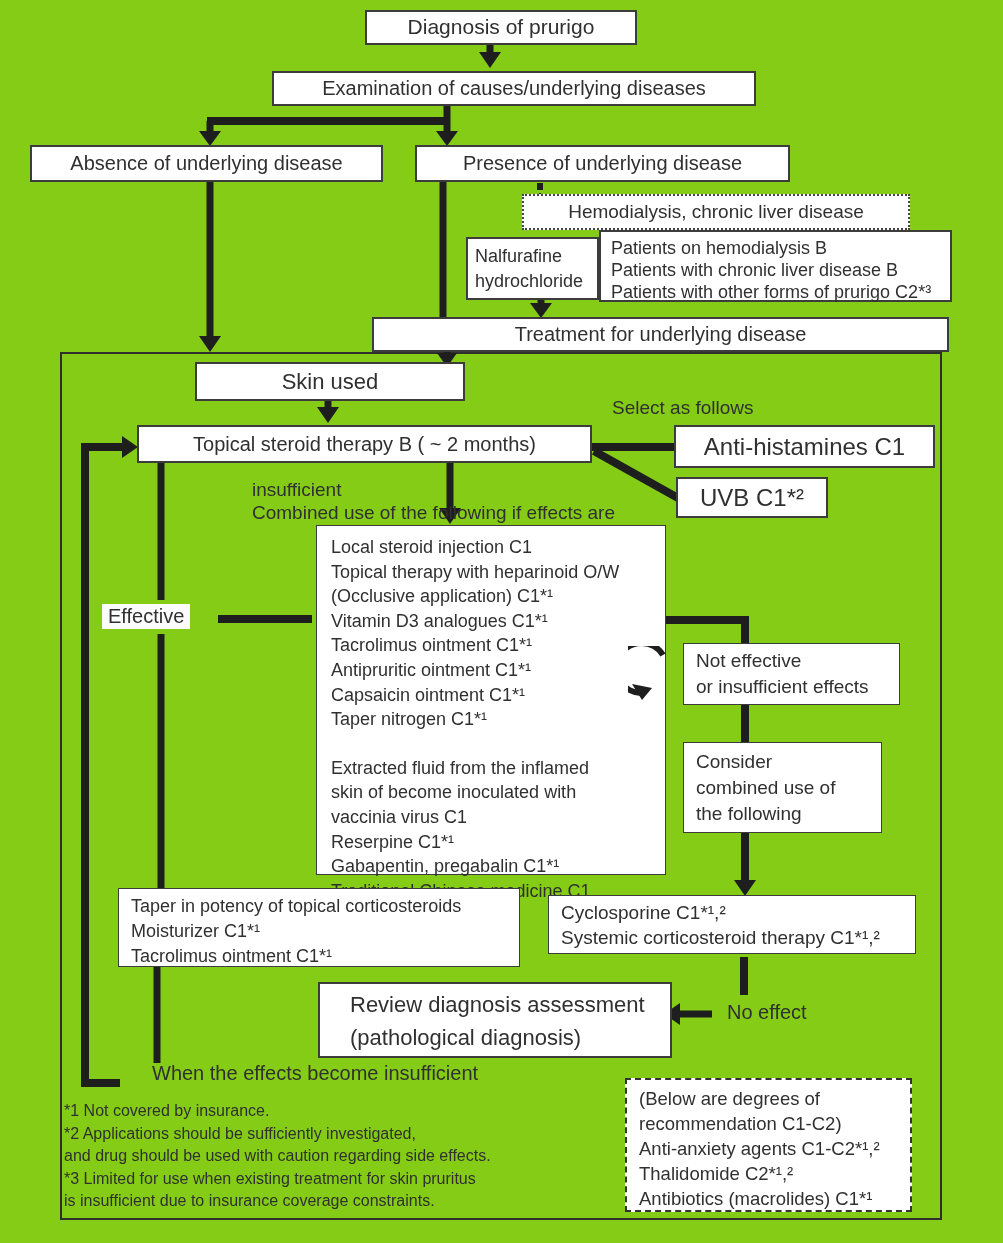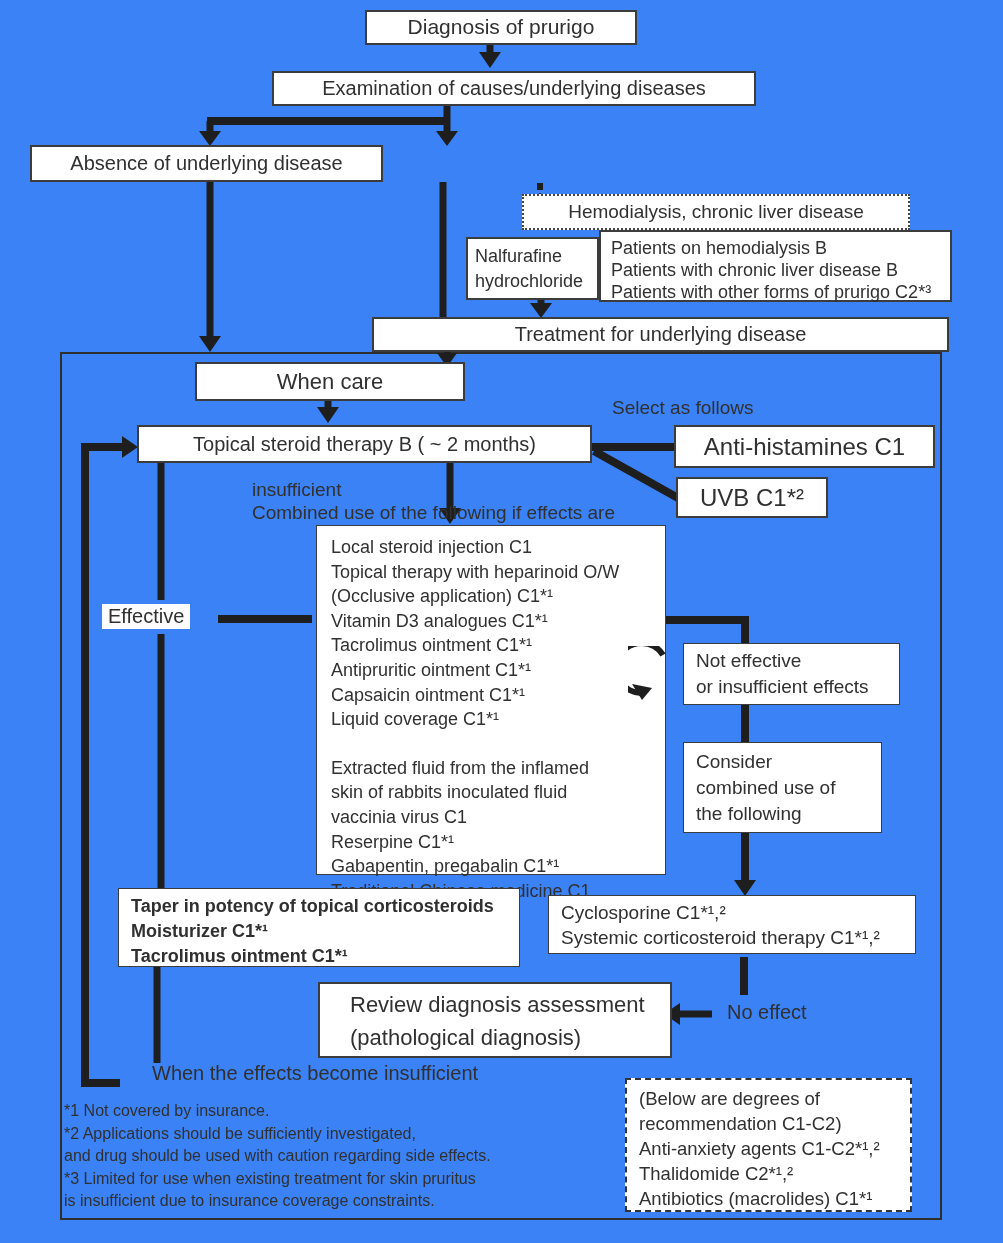--- a/index.html
+++ b/index.html
@@ -1,17 +1,17 @@
 <!DOCTYPE html>
 <html><head>
 <meta charset="utf-8">
 <style>
   html,body{margin:0;padding:0;background:#fcfcfc;}
   .stage{
-    position:relative;width:1003px;height:1243px;background:#3b82f6;
+    position:relative;width:1003px;height:1243px;background:#84cc16;
     font-family:"Liberation Sans","DejaVu Sans",sans-serif;color:#303030;overflow:hidden;
   }
   svg.connectors{position:absolute;left:0;top:0;z-index:1;pointer-events:none;}
   svg.cycle{position:absolute;left:628px;top:646px;z-index:3;pointer-events:none;}
   .box{
     position:absolute;background:#ffffff;border:2px solid #3c3c3c;box-sizing:border-box;
     display:flex;align-items:center;justify-content:center;text-align:center;z-index:2;
     line-height:1.15;
   }
   .multi{display:block;text-align:left;}
@@ -31,21 +31,21 @@
   #select-label{left:612px;top:397px;font-size:19px;}
   #topical{left:137px;top:425px;width:455px;height:38px;font-size:20px;}
   #antihist{left:674px;top:425px;width:261px;height:43px;font-size:24px;}
   #uvb{left:676px;top:477px;width:152px;height:41px;font-size:24px;}
   #combined-label{left:252px;top:478px;font-size:19px;line-height:23px;white-space:nowrap;}
   #listbox{left:316px;top:525px;width:350px;height:350px;font-size:18px;line-height:24.6px;padding:9px 16px 0 14px;border-width:1.5px;}
   #listbox .grp2{margin-top:24px;}
   #effective{left:102px;top:604px;font-size:20px;background:#fcfcfc;padding:1px 6px;z-index:2;}
   #noteff{left:683px;top:643px;width:217px;height:62px;font-size:19px;line-height:26px;padding:4px 0 0 12px;border-width:1.5px;}
   #consider{left:683px;top:742px;width:199px;height:91px;font-size:19px;line-height:26px;padding:6px 0 0 12px;border-width:1.5px;}
-  #taper{left:118px;top:888px;width:402px;height:79px;font-size:18px;line-height:25px;padding:5px 0 0 12px;border-width:1.5px;font-weight:bold;}
+  #taper{left:118px;top:888px;width:402px;height:79px;font-size:18px;line-height:25px;padding:5px 0 0 12px;border-width:1.5px;}
   #cyclo{left:548px;top:895px;width:368px;height:59px;font-size:19px;line-height:25px;padding:4px 0 0 12px;border-width:1.5px;}
   #review{left:318px;top:982px;width:354px;height:76px;font-size:22px;line-height:33px;padding:4px 0 0 30px;}
   #noeffect-label{left:727px;top:1001px;font-size:20px;}
   #when-label{left:152px;top:1062px;font-size:20px;}
   #footnotes{left:64px;top:1100px;font-size:16px;line-height:22.5px;z-index:2;position:absolute;}
   #dashedbox{left:625px;top:1078px;width:287px;height:134px;border:2px dashed #333;font-size:18.5px;line-height:25px;padding:6px 0 0 12px;}
 </style>
 </head>
 <body>
 
@@ -137,20 +137,23 @@
   </div>
 
   <div class="box" id="examination">
     <span class="ln">Examination of causes/underlying diseases</span>
   </div>
 
   <div class="box" id="absence">
     <span class="ln">Absence of underlying disease</span>
   </div>
 
+  <div class="box" id="presence">
+    <span class="ln">Presence of underlying disease</span>
+  </div>
 
   <div class="box" id="hemodialysis">
     <span class="ln">Hemodialysis, chronic liver disease</span>
   </div>
 
   <div class="box multi" id="nalf-drug">
     <div class="ln">Nalfurafine</div>
     <div class="ln">hydrochloride</div>
   </div>
 
@@ -158,21 +161,21 @@
     <div class="ln">Patients on hemodialysis B</div>
     <div class="ln">Patients with chronic liver disease B</div>
     <div class="ln">Patients with other forms of prurigo C2*³</div>
   </div>
 
   <div class="box" id="treatment">
     <span class="ln">Treatment for underlying disease</span>
   </div>
 
   <div class="box" id="skincare">
-    <span class="ln">When care</span>
+    <span class="ln">Skin used</span>
   </div>
 
   <div class="label" id="select-label">Select as follows</div>
 
   <div class="box" id="topical">
     <span class="ln">Topical steroid therapy B ( ~ 2 months)</span>
   </div>
 
   <div class="box" id="antihist">
     <span class="ln">Anti-histamines C1</span>
@@ -189,25 +192,25 @@
 
   <div class="box multi" id="listbox">
     <div class="grp1">
       <div class="ln">Local steroid injection C1</div>
       <div class="ln">Topical therapy with heparinoid O/W</div>
       <div class="ln">(Occlusive application) C1*¹</div>
       <div class="ln">Vitamin D3 analogues C1*¹</div>
       <div class="ln">Tacrolimus ointment C1*¹</div>
       <div class="ln">Antipruritic ointment C1*¹</div>
       <div class="ln">Capsaicin ointment C1*¹</div>
-      <div class="ln">Liquid coverage C1*¹</div>
+      <div class="ln">Taper nitrogen C1*¹</div>
     </div>
     <div class="grp2">
       <div class="ln">Extracted fluid from the inflamed</div>
-      <div class="ln">skin of rabbits inoculated fluid</div>
+      <div class="ln">skin of become inoculated with</div>
       <div class="ln">vaccinia virus C1</div>
       <div class="ln">Reserpine C1*¹</div>
       <div class="ln">Gabapentin, pregabalin C1*¹</div>
       <div class="ln">Traditional Chinese medicine C1</div>
     </div>
   </div>
 
   <div class="label" id="effective">Effective</div>
 
   <svg class="cycle" width="70" height="70" viewBox="0 0 70 70">

